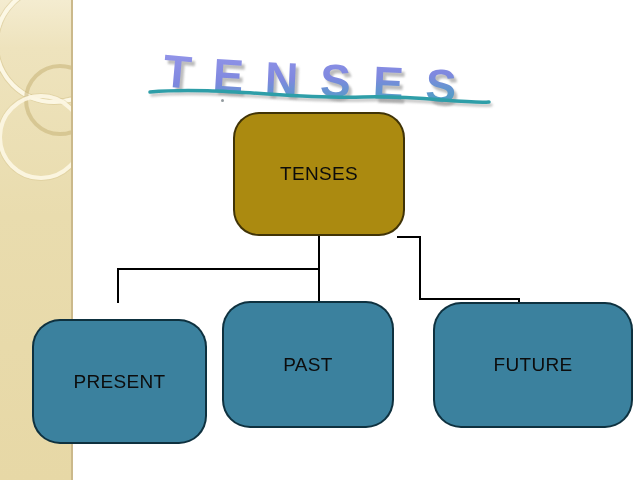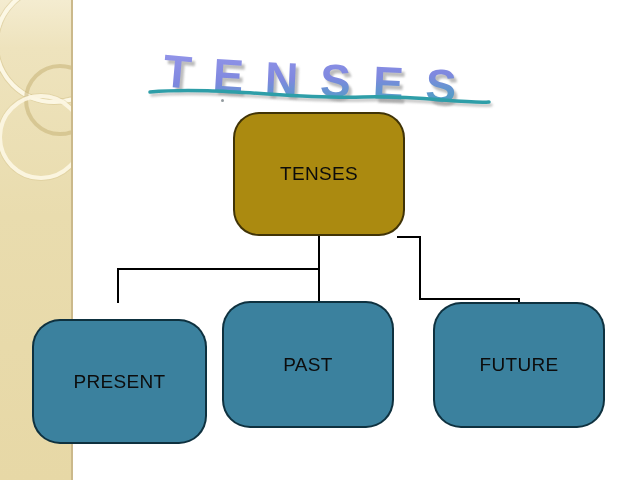--- a/index.html
+++ b/index.html
@@ -42,21 +42,21 @@
   .node span{font-size:19px;color:#0c0c0c;letter-spacing:0.3px;}
   .node-root{
     left:233px;top:112px;width:172px;height:124px;border-radius:26px;
     background:#ab8a10;border:2px solid rgba(45,35,5,0.85);
   }
   .node-child{
     background:#3b819e;border:2px solid rgba(10,40,52,0.9);border-radius:28px;
   }
   .node-present{left:32px;top:319px;width:175px;height:125px;}
   .node-past{left:222px;top:301px;width:172px;height:127px;}
-  .node-future{left:433px;top:302px;width:172px;height:126px;}
+  .node-future{left:433px;top:302px;width:200px;height:126px;}
   
   .stray-dot{position:absolute;left:221px;top:99px;width:3px;height:3px;border-radius:50%;
              background:rgba(120,130,135,0.8);}
 </style>
 </head>
 <body>
 
 <div id="slide">
 
   <div class="sidebar">

